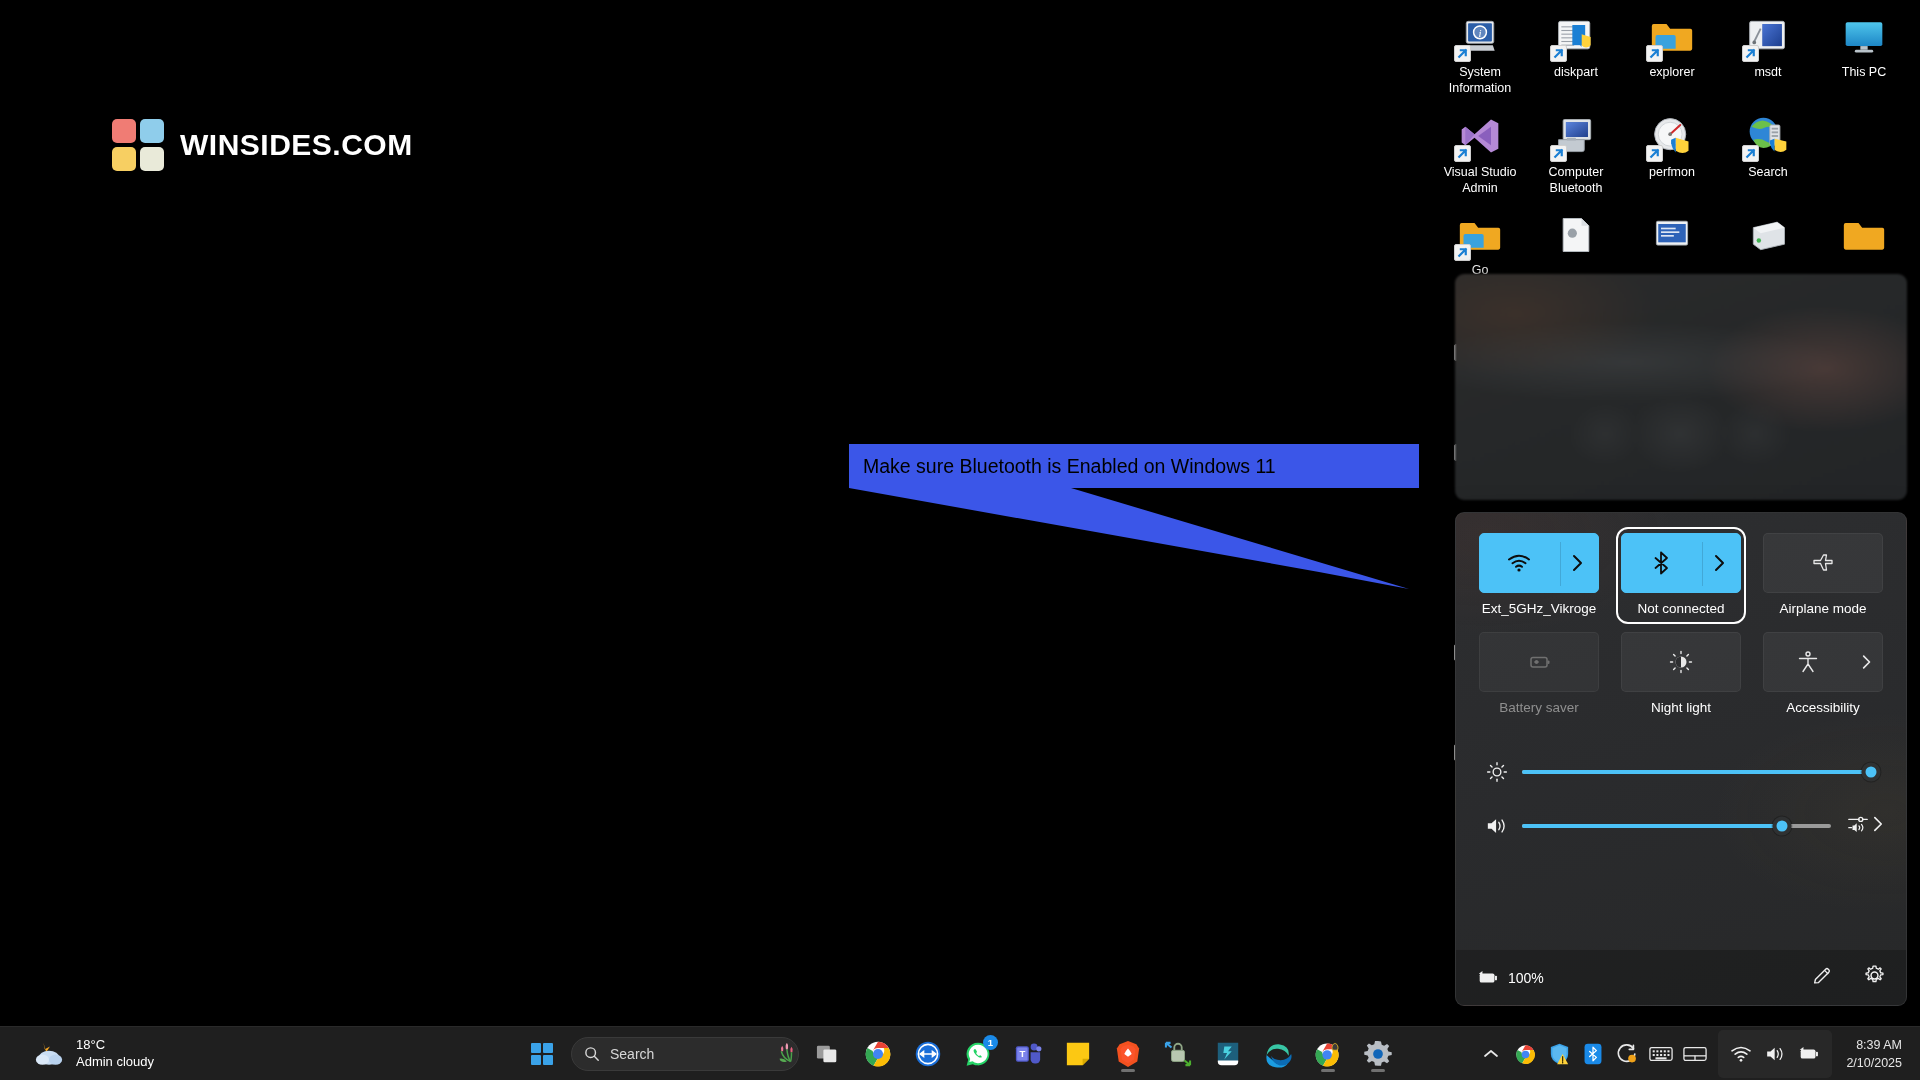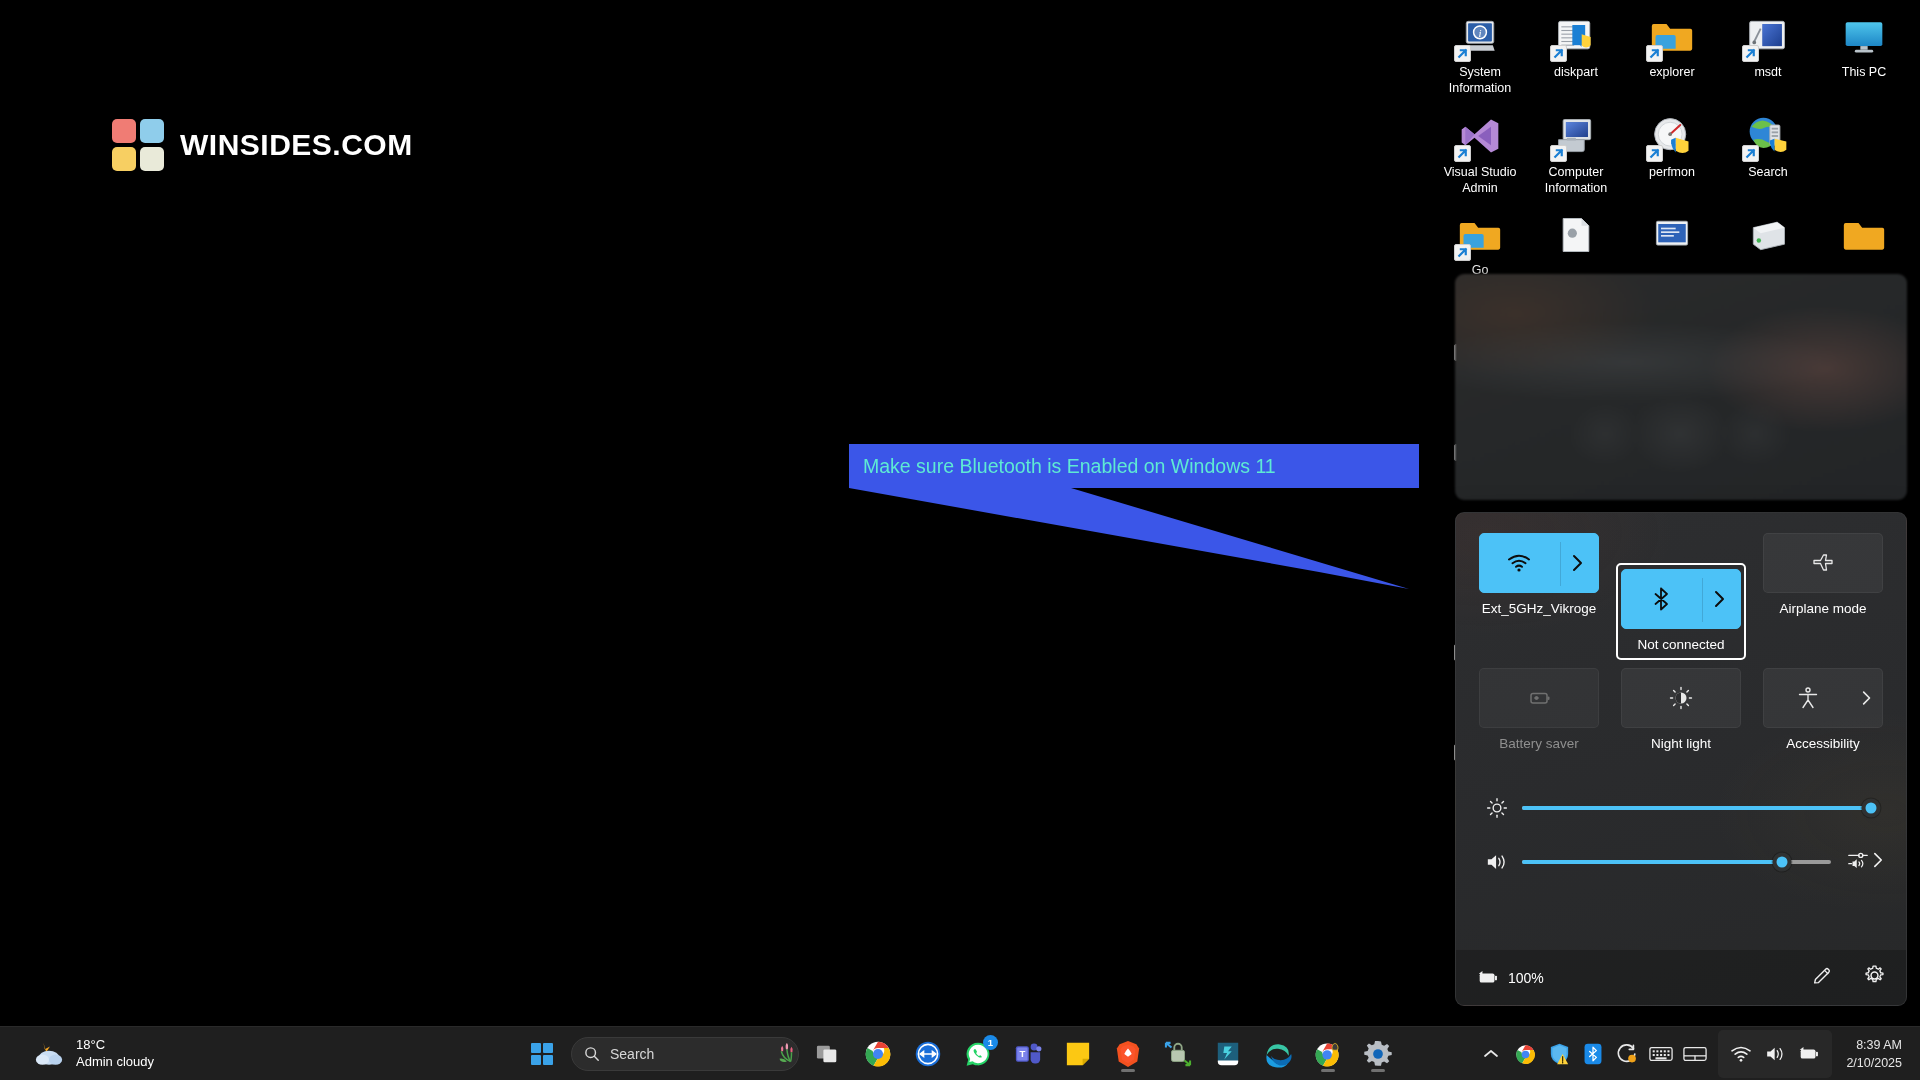--- a/index.html
+++ b/index.html
@@ -138,22 +138,21 @@
     padding: 14px 18px 0 18px;
     display: grid;
     grid-template-columns: repeat(3, 1fr);
     column-gap: 12px;
     row-gap: 2px;
   }
   .tile-wrap { display: flex; flex-direction: column; align-items: center; padding: 6px 2px 8px 2px; border-radius: 6px;}
   .tile-wrap.focused {
     border: 2px solid #ffffff;
     padding: 4px 0px 6px 0px;
-    border-radius: 5px;
-    margin-top: 36px;
+    border-radius: 12px;
   }
   .tile {
     width: 120px; height: 60px;
     border-radius: 5px;
     display: flex; align-items: center;
     position: relative;
     background: rgba(255,255,255,.055);
     border: 1px solid rgba(255,255,255,.05);
   }
   .tile.on { background: #4cc2f7; border-color: #4cc2f7; }
@@ -219,21 +218,21 @@
   
   #callout {
     position: absolute;
     left: 849px; top: 444px;
     width: 570px; height: 44px;
     background: #3b56e8;
     display: flex; align-items: center;
     padding-left: 14px;
     z-index: 40;
   }
-  #callout span { color: #5eead4; font-size: 19.5px; }
+  #callout span { color: #000000; font-size: 19.5px; }
   #callout-arrow {
     position: absolute;
     left: 849px; top: 444px;
     width: 800px; height: 160px;
     z-index: 39;
     pointer-events: none;
   }
 
   
   #taskbar {
@@ -431,21 +430,21 @@
             </defs>
           <path d="M5 28 h28 v11 a2 2 0 0 1 -2 2 H7 a2 2 0 0 1 -2 -2z" fill="#c3cad1" stroke="#9aa1a8"></path>
           <rect x="14" y="26" width="10" height="3" rx="1" fill="#aab2ba"></rect>
         </svg>
         <span class="shortcut-arrow">
           <svg viewBox="0 0 12 12">
               <path d="M3 9 L9 3 M4.5 3 H9 V7.5" stroke="#1a7fd4" stroke-width="2" fill="none" stroke-linecap="square"></path>
             </svg>
         </span>
       </div>
-      <div class="label">Computer Information</div>
+      <div class="label">Computer Bluetooth</div>
     </div>
 
     <div class="dicon">
       <div class="glyph">
         <svg viewBox="0 0 48 48" width="44" height="44">
           <circle cx="22" cy="22" r="17" fill="#e7e9eb" stroke="#b0b5bb"></circle>
           <circle cx="22" cy="22" r="13" fill="#f6f7f8" stroke="#cfd3d7"></circle>
           <path d="M22 22 L33 12" stroke="#d1292b" stroke-width="2.2" stroke-linecap="round"></path>
           <circle cx="22" cy="22" r="2" fill="#777"></circle>
           <path d="M28 26 L42 30 L42 40 Q36 45 28 40 Z" fill="#ffd23b"></path>

